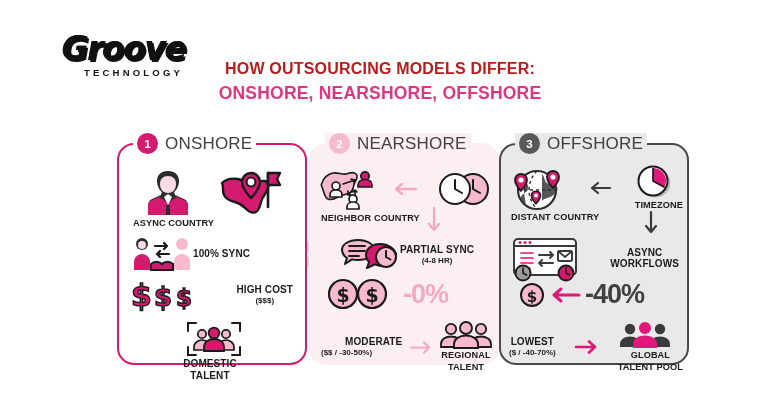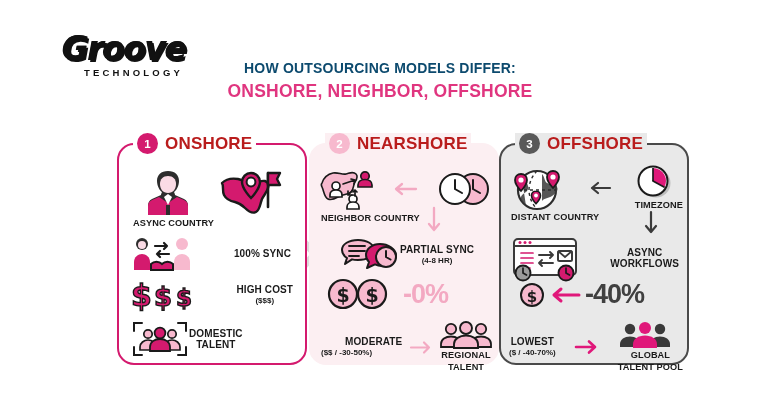--- a/index.html
+++ b/index.html
@@ -21,39 +21,39 @@
     -webkit-text-stroke:0px;
     text-shadow: 1.5px 1.5px 0 #111, -0.5px -0.5px 0 #111;
   }
   .logo-sub {
     font-size:9.5px; font-weight:700; letter-spacing:3.2px;
     color:#111; margin-top:1px; margin-left:22px;
   }
 
   
   .title-wrap { position:absolute; left:0; top:60px; width:760px; text-align:center; }
-  .title-1 { font-size:14px; font-weight:700; color:#0c4a6e; letter-spacing:0.2px; }
+  .title-1 { font-size:16px; font-weight:700; color:#b91c1c; letter-spacing:0.2px; }
   .title-2 { font-size:17.5px; font-weight:700; color:#e0357f; letter-spacing:0.2px; margin-top:5px; }
 
   
   .panel { position:absolute; top:143px; width:190px; height:222px; border-radius:17px; }
   .panel.p1 { left:117px; background:#ffffff; border:2.2px solid #d41a6e; }
   .panel.p2 { left:309px; background:#fceff2; border:2.2px solid #fceff2; }
   .panel.p3 { left:499px; background:#e9e9e9; border:2.2px solid #4a4a4a; }
 
   .phead { position:absolute; top:-12px; left:14px; display:flex; align-items:center; gap:7px; }
   .badge {
     width:21px; height:21px; border-radius:50%;
     display:flex; align-items:center; justify-content:center;
     color:#fff; font-size:11.5px; font-weight:700;
   }
   .b1 { background:#d41a6e; }
   .b2 { background:#f7b9ce; }
   .b3 { background:#595959; }
-  .ptitle { font-size:17px; font-weight:700; color:#b91c1c; letter-spacing:0.2px; }
+  .ptitle { font-size:17px; font-weight:400; color:#404040; letter-spacing:0.2px; }
   .p1 .phead { background:#fff; padding:0 4px; }
   .p2 .phead { background:#fceff2; padding:0 4px; }
   .p3 .phead { background:#e9e9e9; padding:0 4px; }
 
   
   .chev { position:absolute; top:222px; width:42px; height:64px; }
 
   
   .row { position:absolute; display:flex; align-items:center; }
   .lbl { font-size:9.2px; font-weight:700; color:#1a1a1a; line-height:11.5px; letter-spacing:0.1px; text-align:center;}
@@ -71,21 +71,21 @@
 
 <div id="stage">
 
   <div class="logo">
     <div class="logo-word">Groove</div>
     <div class="logo-sub">TECHNOLOGY</div>
   </div>
 
   <div class="title-wrap">
     <div class="title-1">HOW OUTSOURCING MODELS DIFFER:</div>
-    <div class="title-2">ONSHORE, NEIGHBOR, OFFSHORE</div>
+    <div class="title-2">ONSHORE, NEARSHORE, OFFSHORE</div>
   </div>
 
   <div class="chev" style="left:285px;">
     <svg width="42" height="64" viewBox="0 0 42 64">
       <path d="M4 4 L30 32 L4 60" fill="none" stroke="#dcdcdc" stroke-width="7" stroke-linecap="square" stroke-linejoin="miter"></path>
     </svg>
   </div>
 
   <div class="chev" style="left:475px;">
     <svg width="42" height="64" viewBox="0 0 42 64">
@@ -116,21 +116,21 @@
             <path d="M31 6c-5 0-9 4-9 9 0 7 9 16 9 16s9-9 9-16c0-5-4-9-9-9z" fill="#d41a6e" stroke="#1a1a1a" stroke-width="2.4"></path>
             <circle cx="31" cy="15" r="4.4" fill="#ffffff" stroke="#1a1a1a" stroke-width="2"></circle>
             <path d="M48 6v34" stroke="#1a1a1a" stroke-width="2.6" stroke-linecap="round"></path>
             <path d="M48 6h12l-3 6 3 6H48z" fill="#d41a6e" stroke="#1a1a1a" stroke-width="2.4" stroke-linejoin="round"></path>
           </svg>
         </span>
       </div>
       <div class="lbl" style="margin-top:3px;text-align:left;padding-left:2px;">ASYNC COUNTRY</div>
     </div>
 
-    <div class="row" style="left:12px;top:92px;width:166px;justify-content:space-between;">
+    <div class="row" style="left:12px;top:92px;width:166px;">
       <span class="ico">
         <svg width="62" height="34" viewBox="0 0 62 34">
           <circle cx="11" cy="7" r="6" fill="#2d2d2d"></circle>
           <path d="M3 33v-8c0-5 4-8 8-8s8 3 8 8v8z" fill="#d41a6e"></path>
           <circle cx="11" cy="8" r="4" fill="#fadbe5"></circle>
           <circle cx="51" cy="7" r="6" fill="#f7b9ce"></circle>
           <path d="M43 33v-8c0-5 4-8 8-8s8 3 8 8v8z" fill="#f7b9ce"></path>
           <path d="M24 9h12m0 0l-3-3m3 3l-3 3" stroke="#1a1a1a" stroke-width="2.2" fill="none" stroke-linecap="round" stroke-linejoin="round"></path>
           <path d="M38 17H26m0 0l3-3m-3 3l3 3" stroke="#1a1a1a" stroke-width="2.2" fill="none" stroke-linecap="round" stroke-linejoin="round"></path>
           <path d="M20 27c3-3 8-3 11 0 3-3 8-3 11 0v6H20z" fill="#d41a6e" stroke="#1a1a1a" stroke-width="2"></path>
@@ -148,21 +148,21 @@
             <text x="45" y="27" font-size="23" fill="#d41a6e" stroke="#1a1a1a" stroke-width="1.4">$</text>
           </g>
         </svg>
       </span>
       <span style="margin-right:4px;text-align:center;">
         <span class="lbl" style="font-size:10px;display:block;">HIGH COST</span>
         <span class="lbl small" style="display:block;">($$$)</span>
       </span>
     </div>
 
-    <div class="row" style="left:12px;top:175px;width:166px;justify-content:flex-start;">
+    <div class="row" style="left:12px;top:175px;width:166px;justify-content:flex-start;flex-direction:column;">
       <span class="ico">
         <svg width="58" height="38" viewBox="0 0 58 38">
           <g stroke="#1a1a1a" stroke-width="2" fill="none" stroke-linecap="round">
             <path d="M3 11V3h8"></path>
               <path d="M47 3h8v8"></path>
               <path d="M55 27v8h-8"></path>
               <path d="M11 35H3v-8"></path>
           </g>
           <circle cx="17" cy="14" r="4.2" fill="#f7b9ce" stroke="#1a1a1a" stroke-width="1.7"></circle>
           <circle cx="41" cy="14" r="4.2" fill="#f7b9ce" stroke="#1a1a1a" stroke-width="1.7"></circle>

